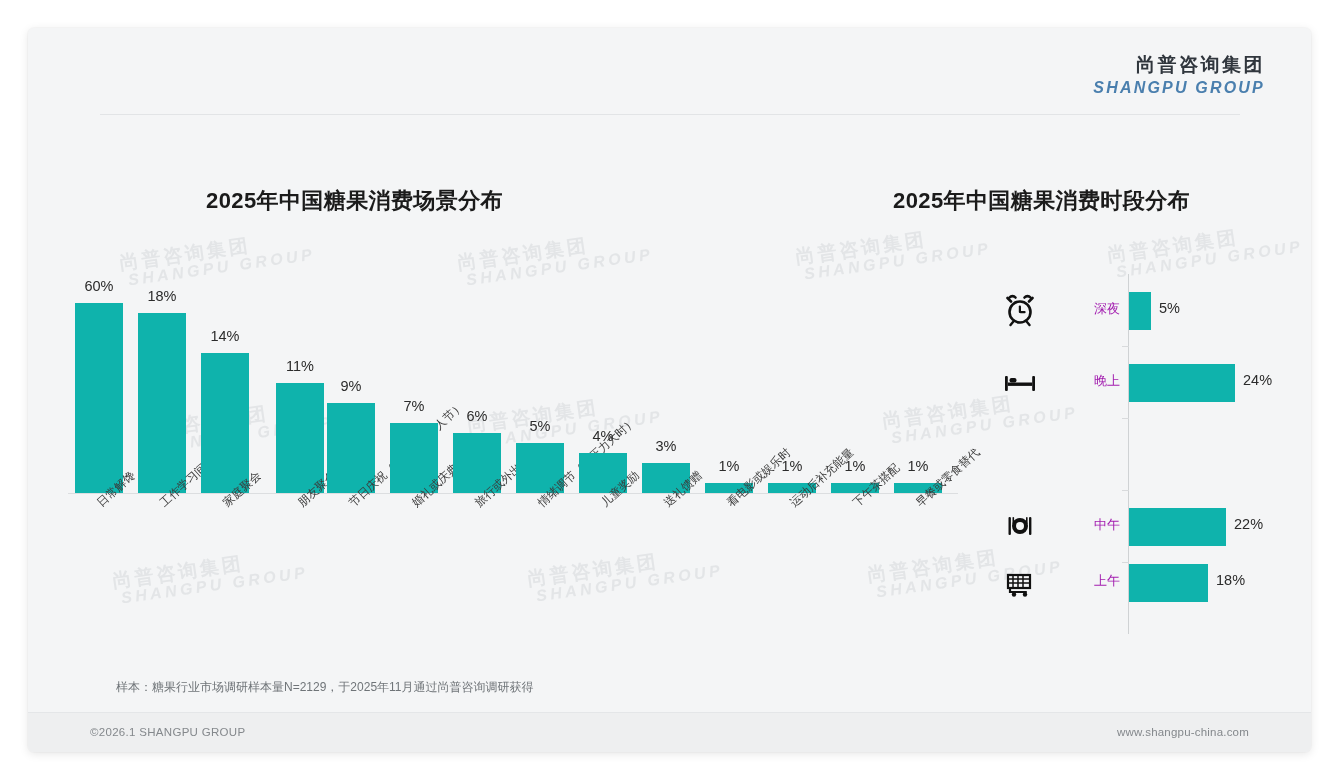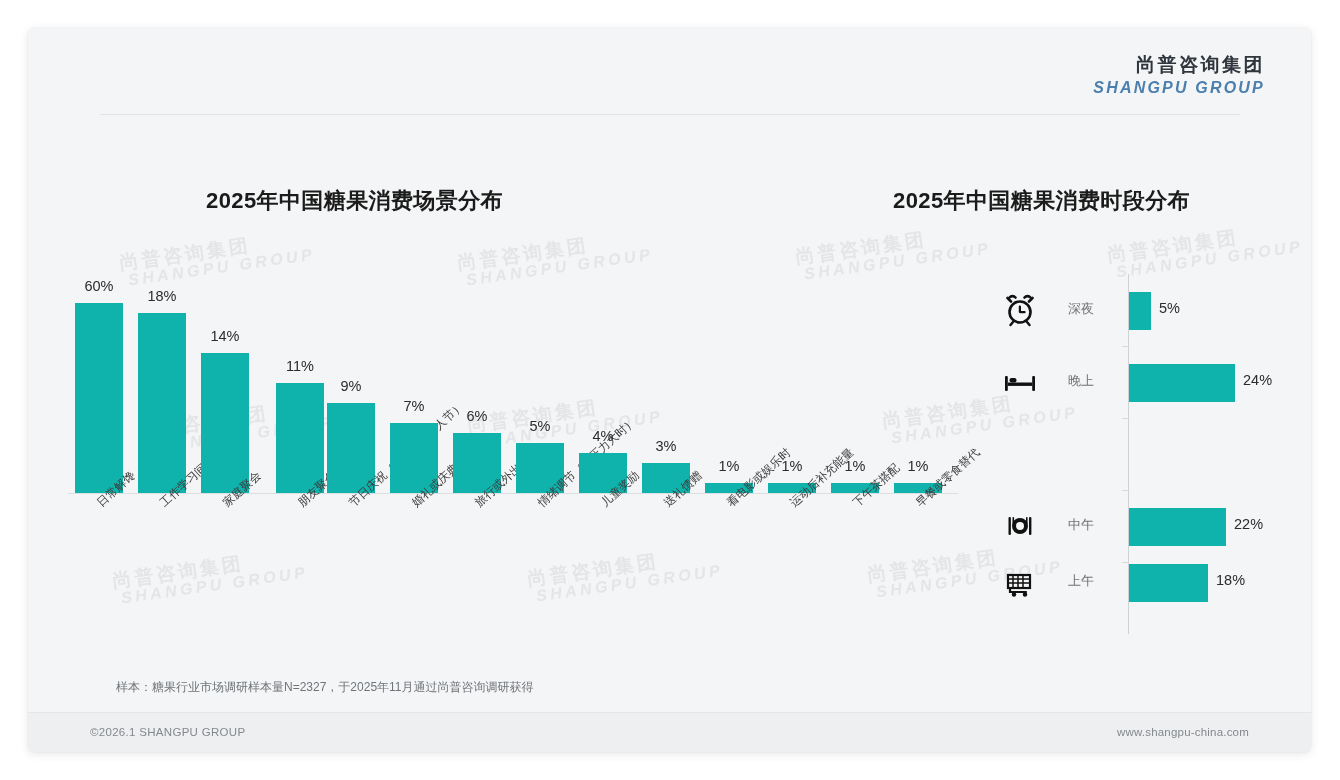--- a/index.html
+++ b/index.html
@@ -162,22 +162,22 @@
     left: 32px; top: 16px;
     width: 40px; height: 40px;
     color: #111111;
     display: flex; align-items: center; justify-content: center;
   }
   .hrow-icon svg { display: block; }
   .hrow-label {
     position: absolute;
     left: 100px; top: 26px;
     width: 52px;
-    text-align: left;
-    font-size: 13px; color: #737373;
+    text-align: right;
+    font-size: 13px; color: #a21caf;
     white-space: nowrap;
   }
   .hbar {
     position: absolute;
     left: 161px; top: 18px; height: 38px;
     background: #0fb3ac;
   }
   .hbar-value {
     position: absolute;
     top: 26px;
@@ -422,20 +422,20 @@
             <circle cx="22" cy="29.5" r="2.2"></circle>
           </svg>
         </div>
         <div class="hrow-label">上午</div>
         <div class="hbar" style="width:79px"></div>
         <div class="hbar-value" style="left:248px">18%</div>
       </div>
     </div>
   </div>
 
-  <div class="footnote">样本：糖果行业市场调研样本量N=2327，于2025年11月通过尚普咨询调研获得</div>
+  <div class="footnote">样本：糖果行业市场调研样本量N=2129，于2025年11月通过尚普咨询调研获得</div>
 
   <div class="footer-bar">
     <div class="footer-left">©2026.1 SHANGPU GROUP</div>
     <div class="footer-right">www.shangpu-china.com</div>
   </div>
 
 </div>
 
 </body></html>

